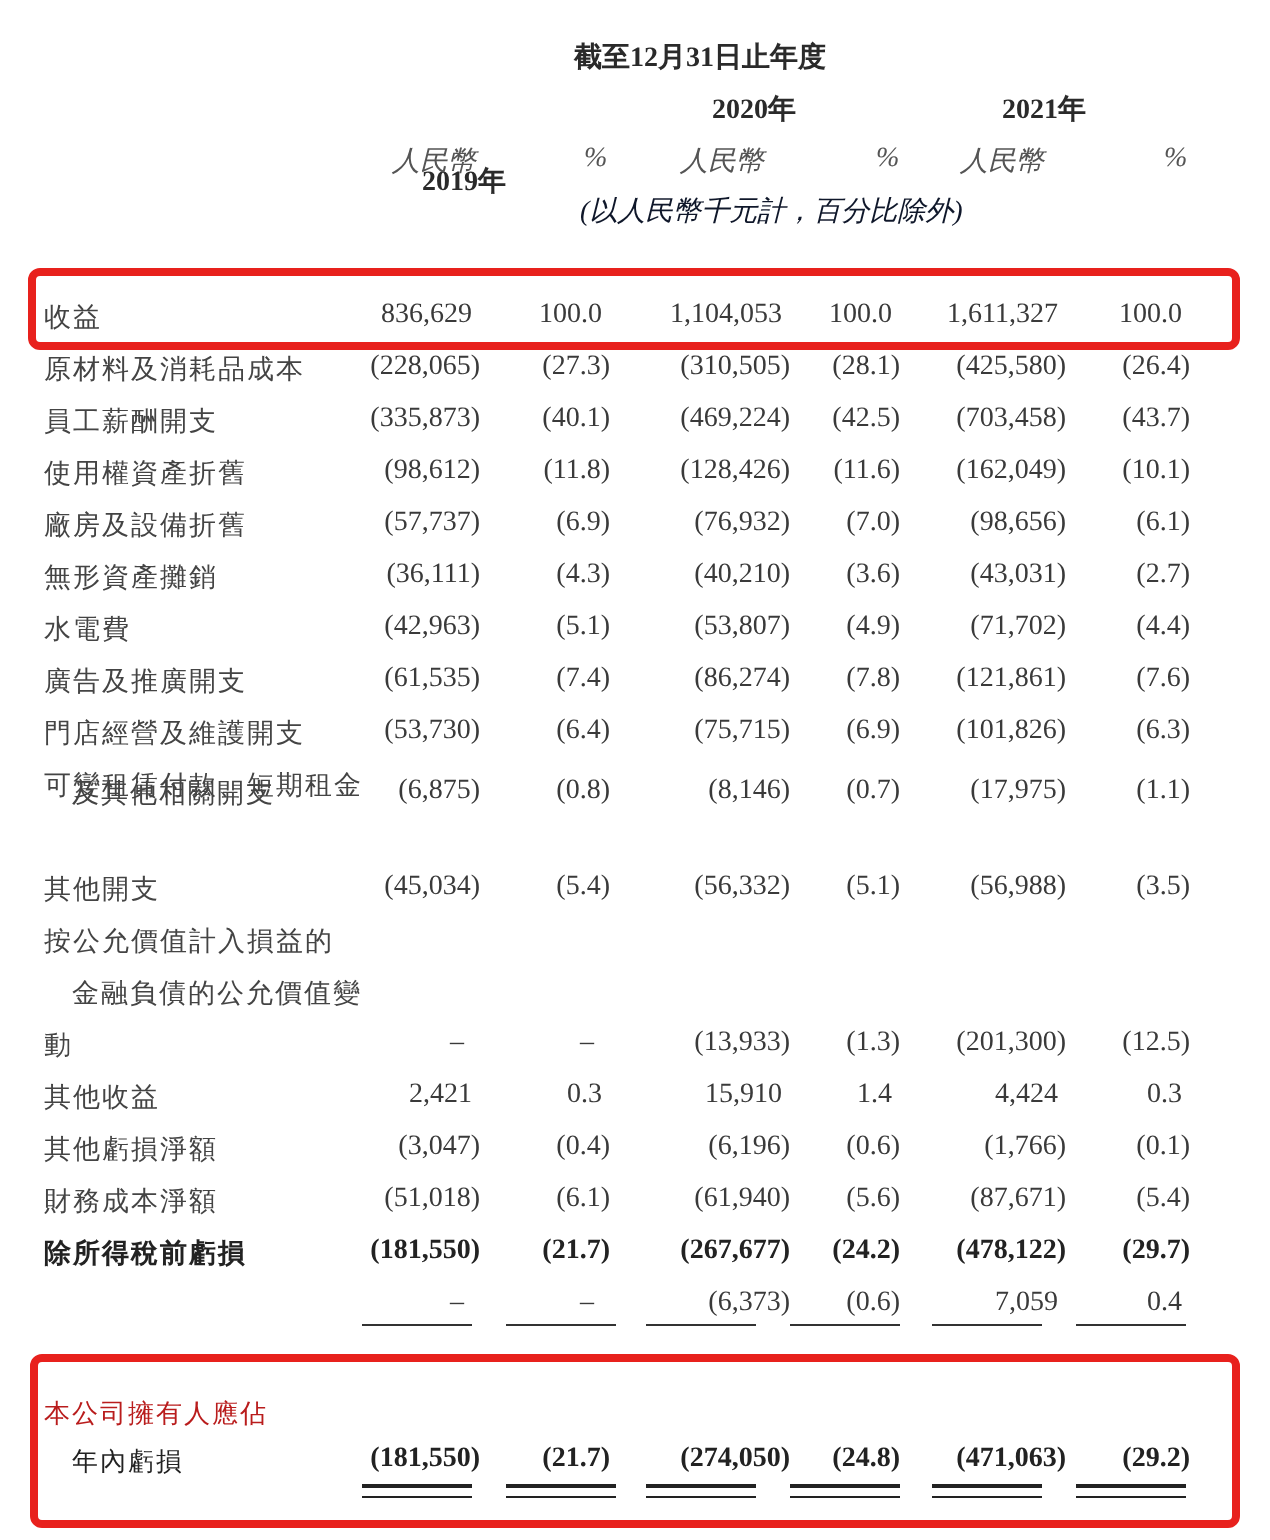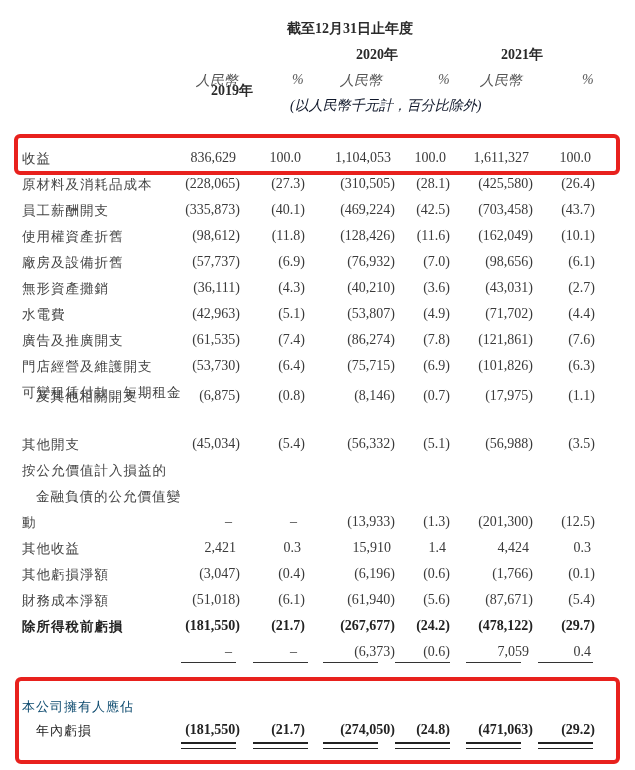--- a/index.html
+++ b/index.html
@@ -212,21 +212,21 @@
   </div>
 </div>
 
 <div class="uline" style="left:181px; width:55px; top:662px;"></div>
 <div class="uline" style="left:253px; width:55px; top:662px;"></div>
 <div class="uline" style="left:323px; width:55px; top:662px;"></div>
 <div class="uline" style="left:395px; width:55px; top:662px;"></div>
 <div class="uline" style="left:466px; width:55px; top:662px;"></div>
 <div class="uline" style="left:538px; width:55px; top:662px;"></div>
 
-<div class="abs" style="left:22px; top:698px; font-family:'DejaVu Sans', sans-serif; font-size:13px; letter-spacing:1px; color:#0c4a6e;">本公司擁有人應佔</div>
+<div class="abs" style="left:22px; top:698px; font-family:'DejaVu Sans', sans-serif; font-size:13px; letter-spacing:1px; color:#b91c1c;">本公司擁有人應佔</div>
 <div class="row bold" style="top:722px;">
   <span class="label indent" style="font-weight:normal; font-size:13px;">年內虧損</span>
   <span class="v c1">(181,550)</span>
   <span class="v c2">(21.7)</span>
   <span class="v c3">(274,050)</span>
   <span class="v c4">(24.8)</span>
   <span class="v c5">(471,063)</span>
   <span class="v c6">(29.2)</span>
 </div>
 

